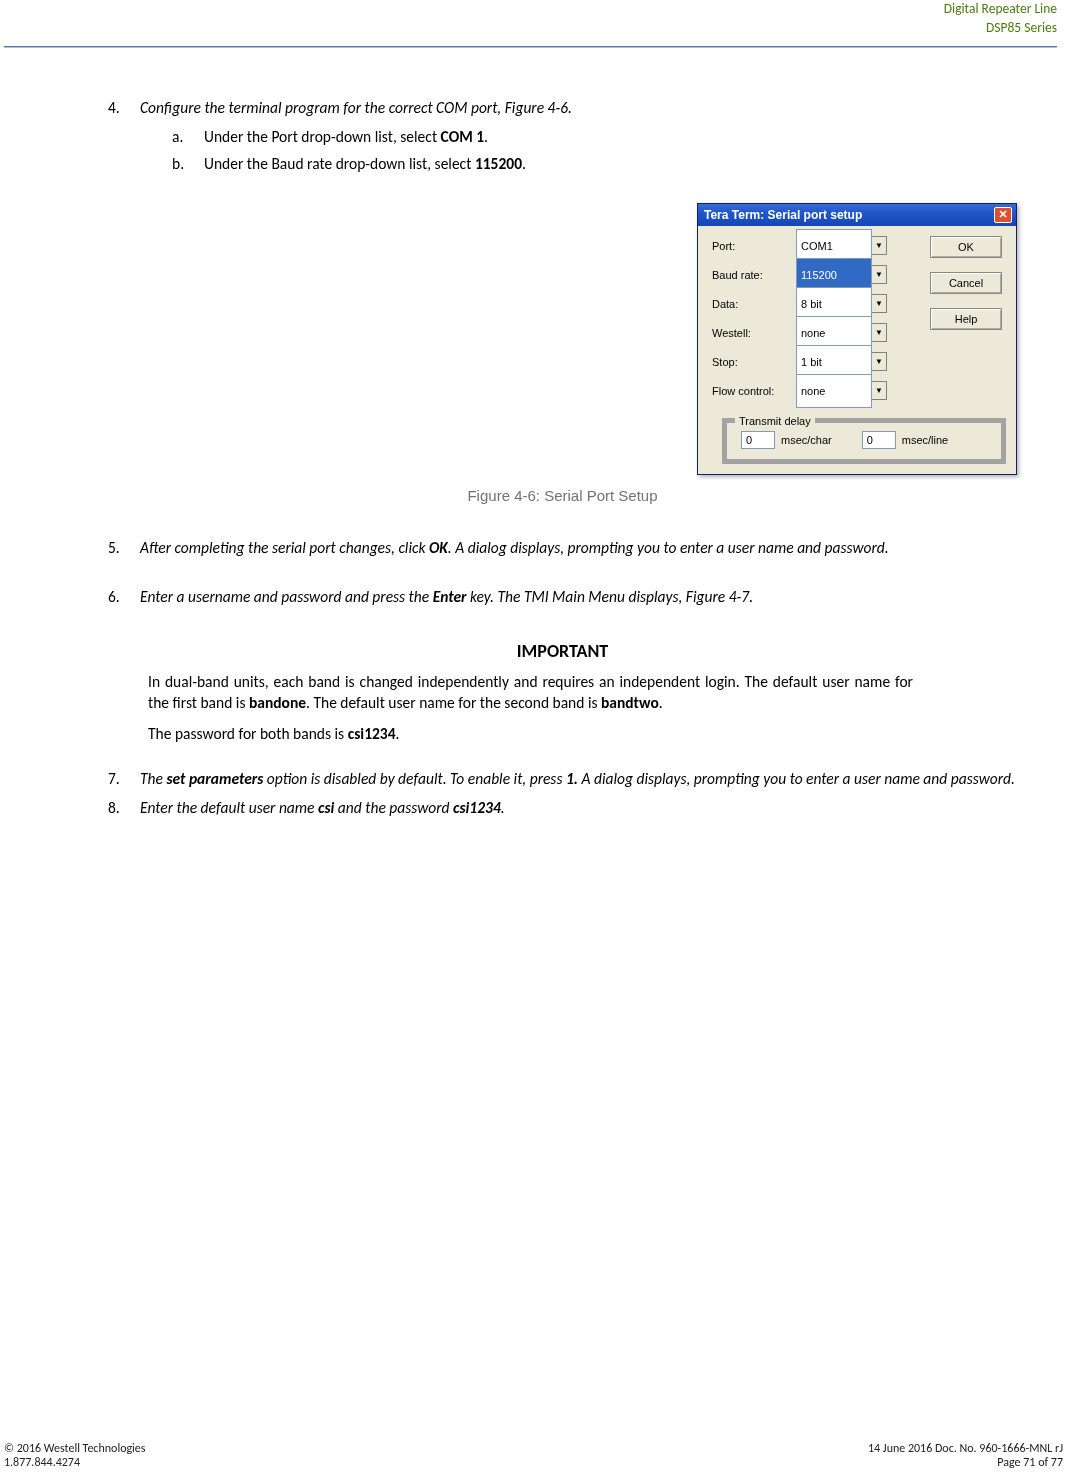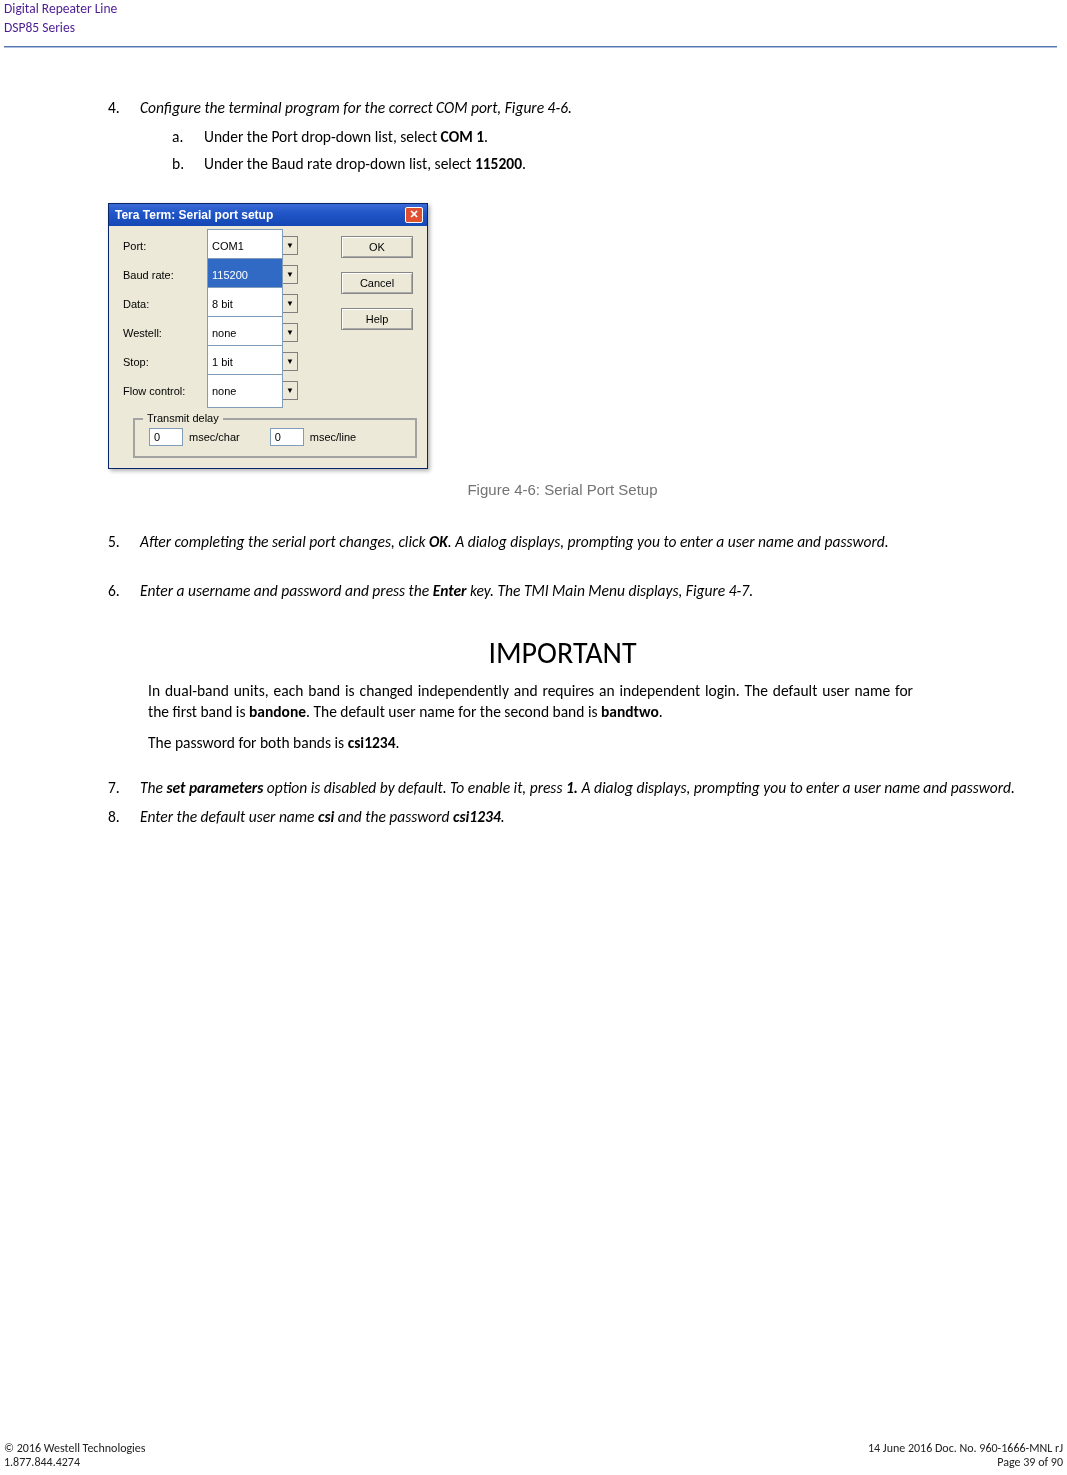--- a/index.html
+++ b/index.html
@@ -15,42 +15,43 @@
   .page {
     width: 1067px;
     min-height: 1475px;
     position: relative;
     padding: 0 10px 0 0;
   }
   .header {
     padding: 0 0 0 4px;
     font-size: 13.5px;
     line-height: 1.4;
-    color: #4c1d95;
+    color: #4d7c0f;
+    text-align: right;
   }
   .header-rule {
     margin-top: 8px;
     height: 2px;
     background: linear-gradient(#5677b0 0 50%, #aebfdd 50% 100%);
     position: relative;
   }
   .content {
     padding: 50px 40px 0 108px;
   }
   ol.main { list-style: none; margin: 0; padding: 0; }
   ol.main > li { display: flex; margin-bottom: 10px; }
   ol.main > li > .num { width: 32px; flex: 0 0 auto; }
   ol.main > li > .txt { flex: 1 1 auto; text-align: left; font-style: italic; }
   ol.sub { list-style: none; margin: 6px 0 0 0; padding-left: 64px; }
   ol.sub > li { display: flex; margin-bottom: 8px; }
   ol.sub > li > .num { width: 32px; flex: 0 0 auto; }
   ol.sub > li > .txt { flex: 1 1 auto; }
   .bold { font-weight: 700; }
 
-  .dialog-wrap { display: flex; justify-content: flex-start; margin: 30px 0 10px 0; }
+  .dialog-wrap { display: flex; justify-content: flex-end; margin: 30px 0 10px 0; }
   .dialog {
     width: 320px;
     background: #ece9d8;
     border: 1px solid #0a246a;
     box-shadow: 2px 2px 4px rgba(0,0,0,.3);
     font-family: Tahoma, Arial, sans-serif;
     font-size: 11px;
     color: #000;
   }
   .titlebar {
@@ -99,21 +100,21 @@
   .dbtn {
     width: 72px; height: 22px;
     background: #ece9d8;
     border: 1px solid #888;
     box-shadow: inset 1px 1px 0 #fff, inset -1px -1px 0 #aaa;
     display:flex; align-items:center; justify-content:center;
     margin-bottom: 14px;
     font-size: 11px;
   }
   .transmit-group {
-    border: 2px solid #a3a3a3;
+    border: 5px solid #a3a3a3;
     margin: 4px 10px 10px 24px;
     padding: 8px 10px 10px 14px;
     position: relative;
   }
   .transmit-group .legend {
     position: absolute;
     top: -8px; left: 8px;
     background: #ece9d8;
     padding: 0 4px;
     font-size: 11px;
@@ -127,21 +128,21 @@
 
   .fig-caption {
     text-align: center;
     font-family: "Segoe UI", Arial, sans-serif;
     color: #737373;
     font-size: 15px;
     margin: 12px 0 34px 0;
   }
 
   .important-block { margin: 34px 0 24px 0; }
-  .important-title { text-align: center; font-size: 30px; font-weight: 400; margin-bottom: 10px; }
+  .important-title { text-align: center; font-size: 18px; font-weight: 700; margin-bottom: 10px; }
   .important-body { padding: 0 104px 0 40px; }
   .important-body p { margin: 0 0 10px 0; text-align: justify; line-height: 1.35; }
 
   .justify { text-align: justify; }
 
   .footer {
     position: absolute;
     bottom: 0; left: 0; right: 0;
     padding: 0 4px 6px 4px;
     font-size: 12.5px;
@@ -299,16 +300,16 @@
     </ol>
   </div>
 
   <div class="footer">
     <div class="footer-row2">
       <span>© 2016 Westell Technologies</span>
       <span>14 June 2016 Doc. No. 960-1666-MNL rJ</span>
     </div>
     <div class="footer-row3">
       <span>1.877.844.4274</span>
-      <span>Page 39 of 90</span>
+      <span>Page 71 of 77</span>
     </div>
   </div>
 </div>
 
 </body></html>

